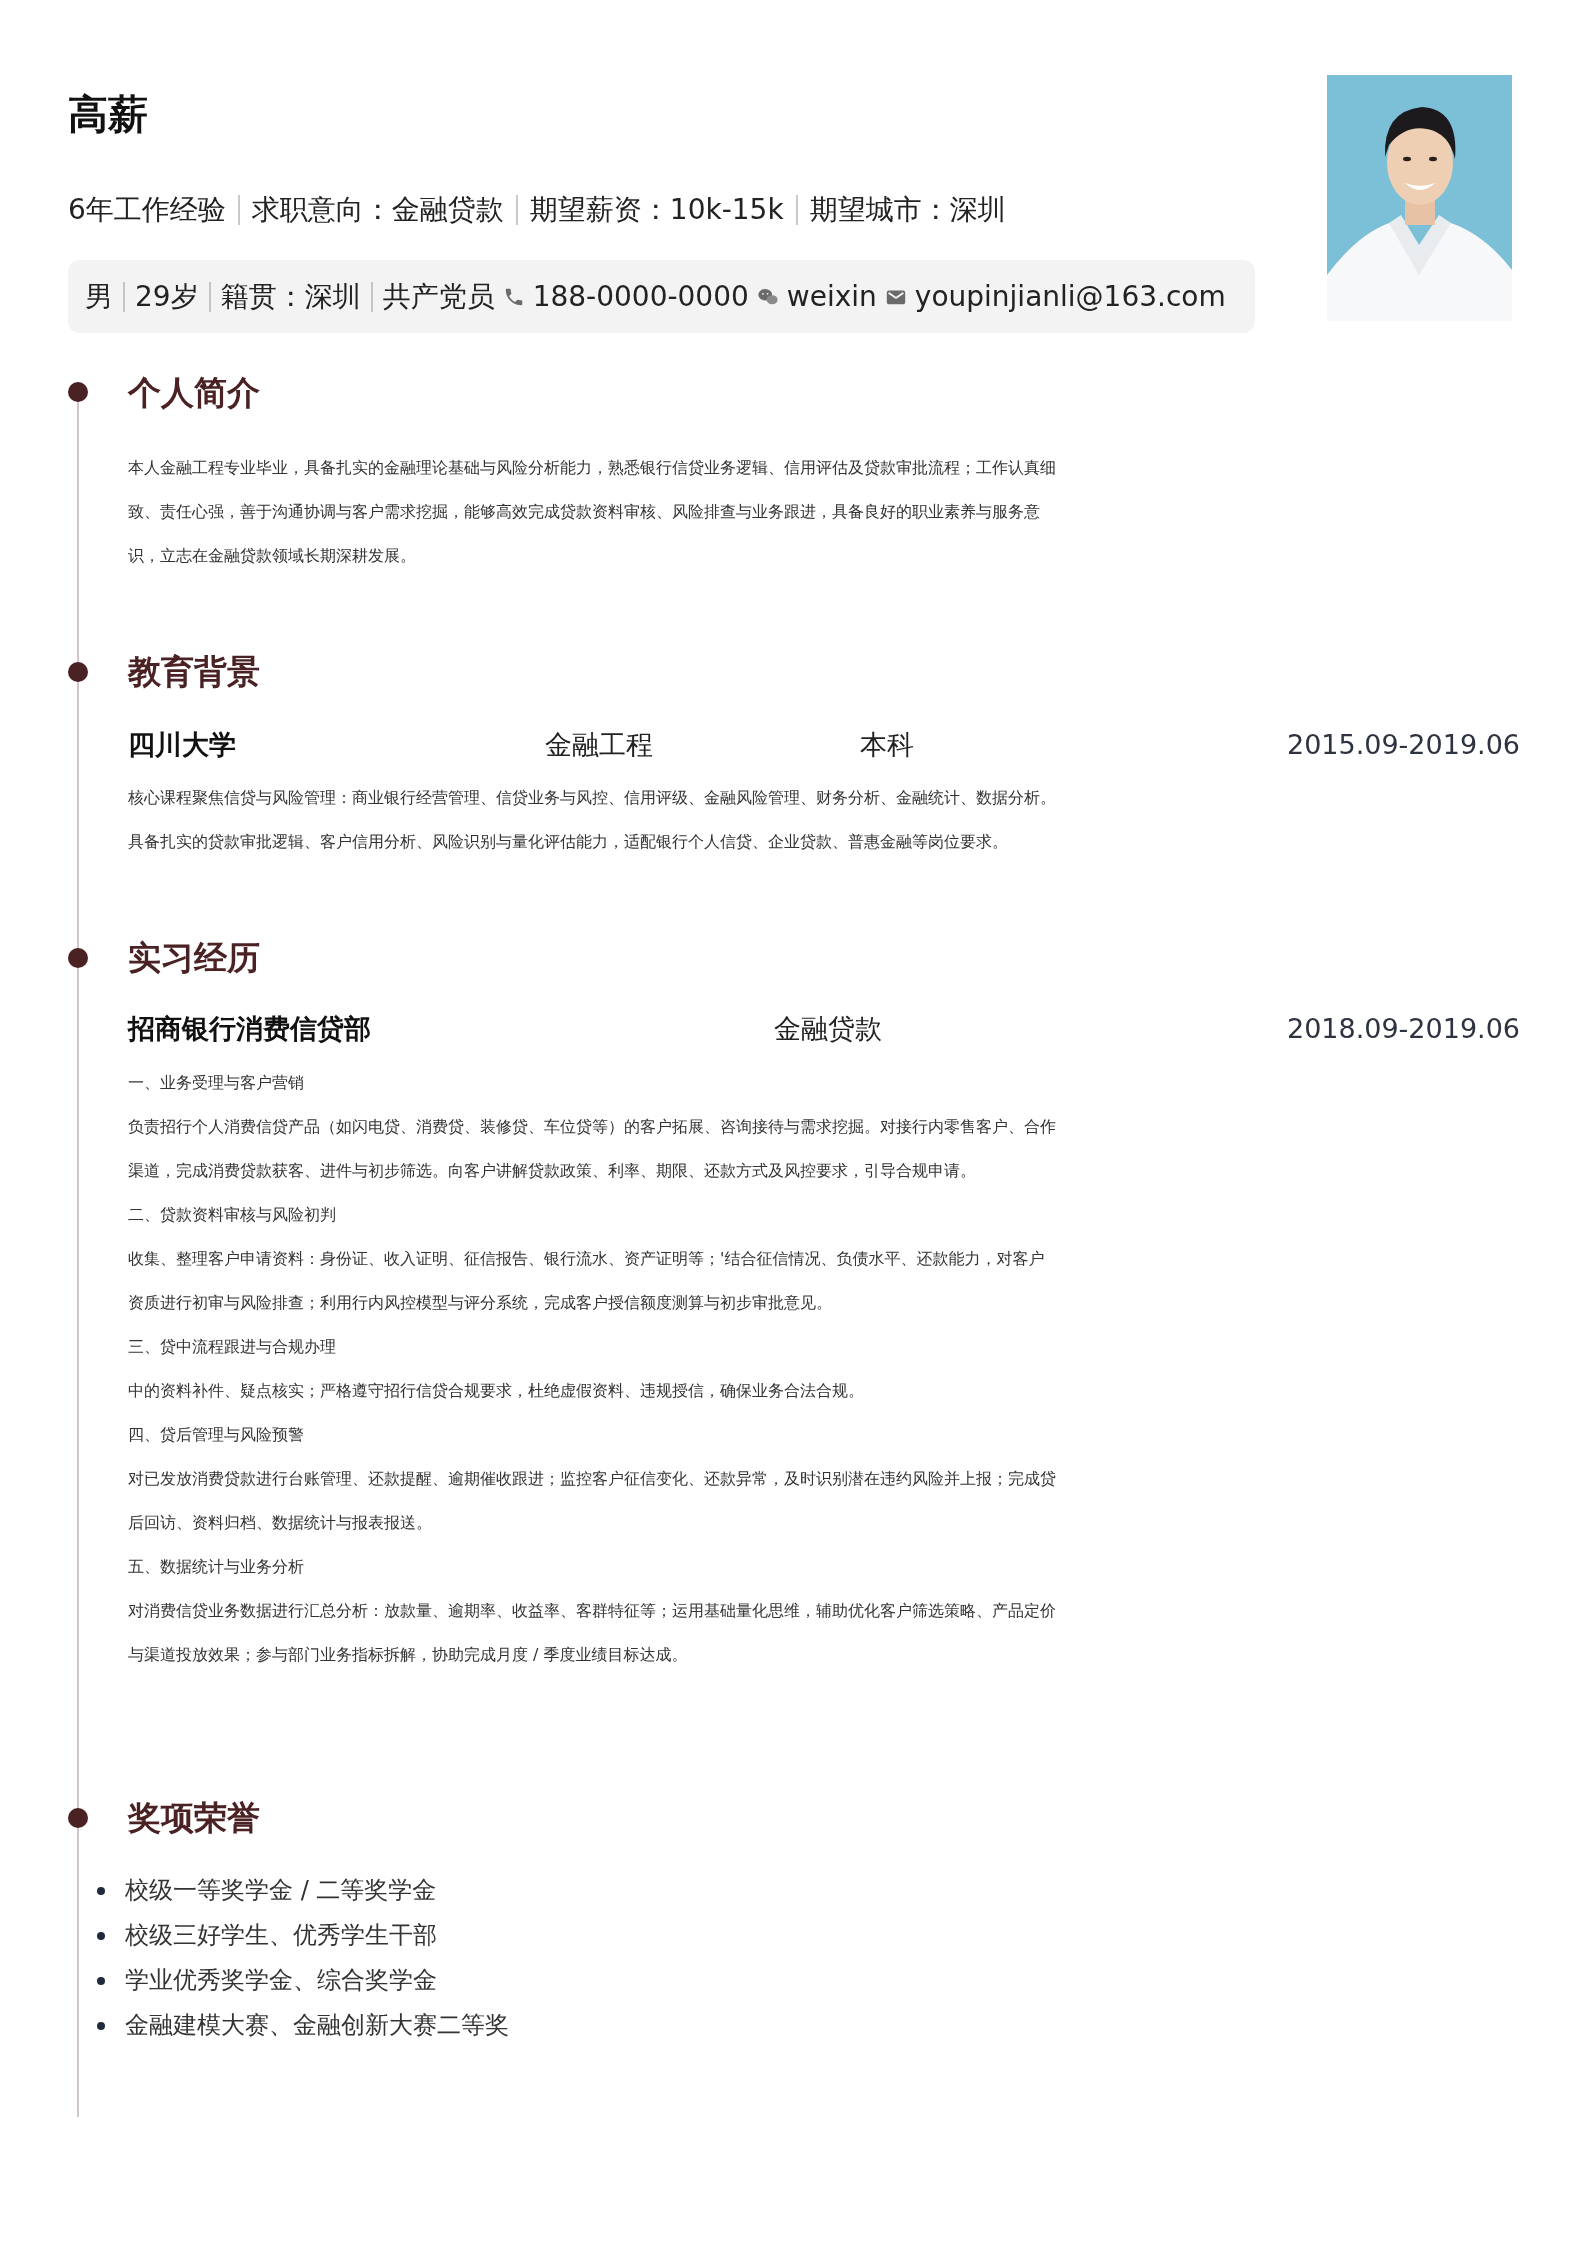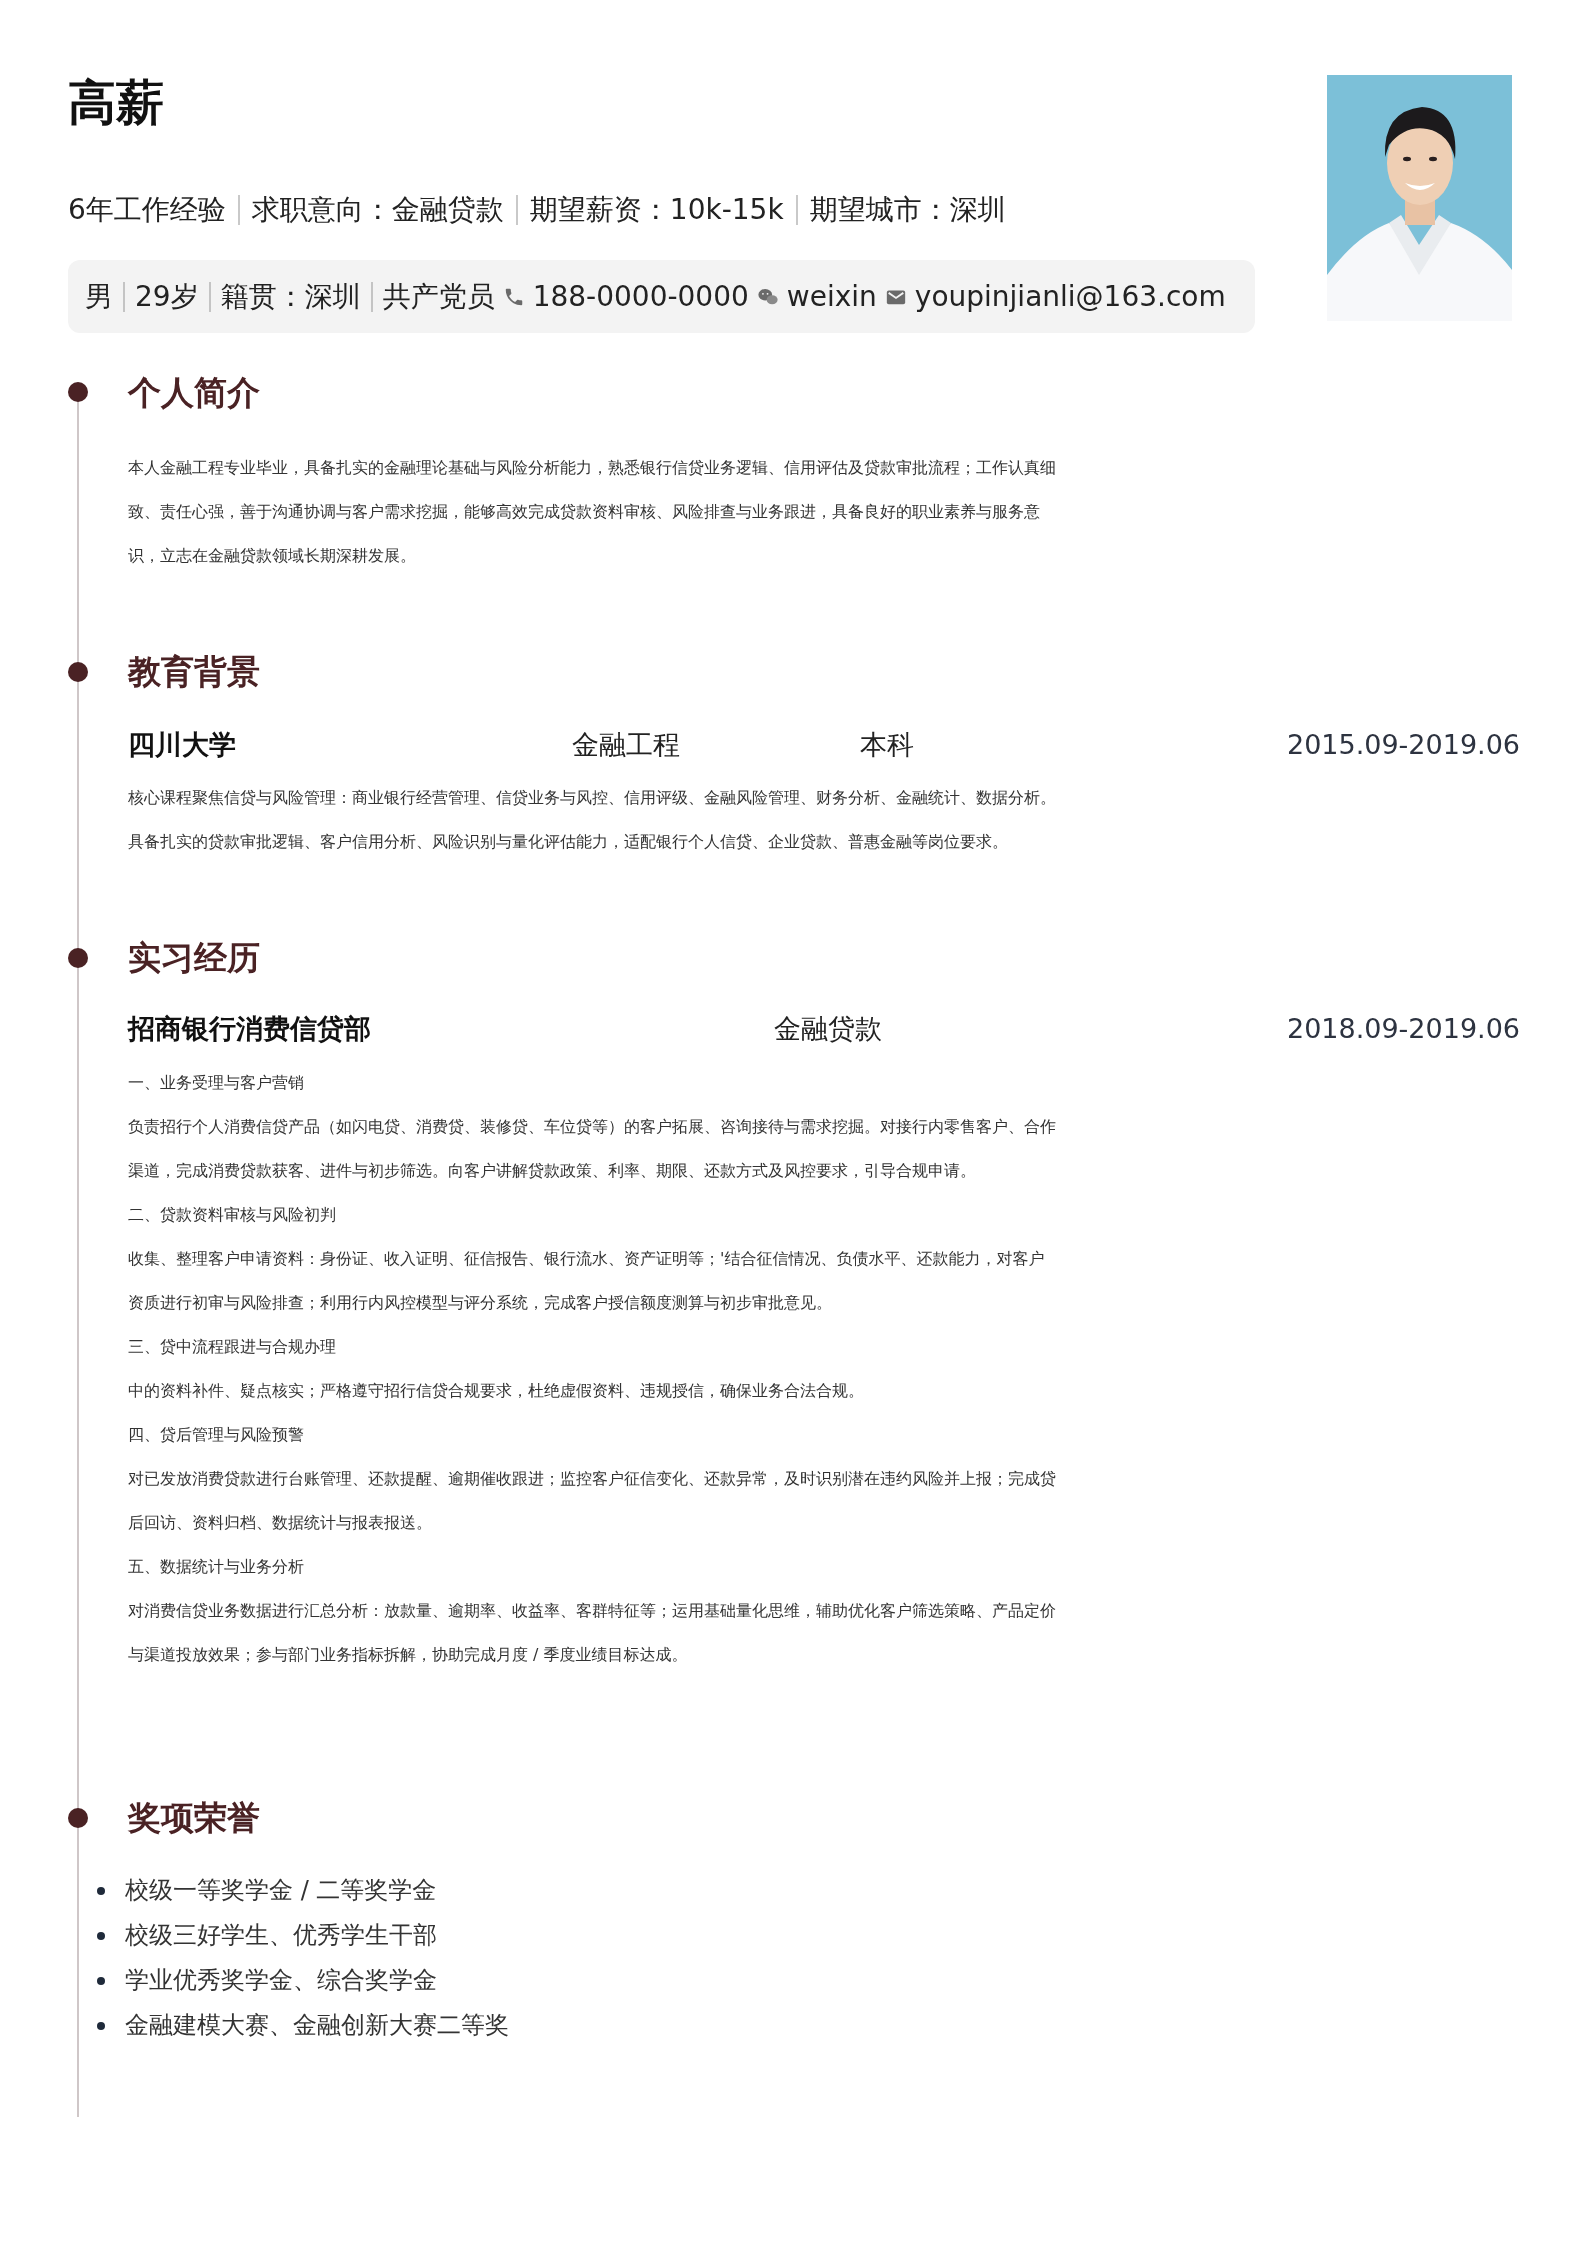--- a/index.html
+++ b/index.html
@@ -1,19 +1,19 @@
 <!DOCTYPE html>
 <html><head>
 <meta charset="utf-8">
 <style>
   html, body { margin:0; padding:0; background:#ffffff; }
   body { width:1588px; height:2246px; position:relative; overflow:hidden;
          font-family:"DejaVu Sans","Liberation Sans",sans-serif; color:#222; }
   .abs { position:absolute; }
-  .name { left:68px; top:70px; font-size:48px; font-weight:bold; color:#111; line-height:64px; }
+  .name { left:68px; top:82px; font-size:40px; font-weight:bold; color:#111; line-height:64px; }
   .meta { left:68px; top:190px; font-size:28px; color:#222; line-height:40px; white-space:nowrap; display:flex; align-items:center; }
   .sep { display:inline-block; width:2px; height:30px; background:#c9c9c9; margin:0 12px; }
   .infobox { left:68px; top:260px; width:1187px; height:73px; background:#f3f3f3; border-radius:12px;
              display:flex; align-items:center; padding-left:17px; box-sizing:border-box;
              font-size:28px; color:#222; white-space:nowrap; }
   .infobox .sep { height:30px; margin:0 10px; background:#c4c4c4; }
   .ico { display:inline-flex; width:26px; height:26px; align-items:center; justify-content:center; margin:0 6px 0 6px; }
   .ico svg { width:22px; height:22px; fill:#6a6a6a; }
   .photo { left:1327px; top:75px; width:185px; height:246px; overflow:hidden; background:#7cc0d8; }
   .timeline { left:77px; top:392px; width:2px; height:1725px; background:#cfc7c8; }
@@ -97,21 +97,21 @@
 <div class="abs para" style="top:446px;">
   <div>本人金融工程专业毕业，具备扎实的金融理论基础与风险分析能力，熟悉银行信贷业务逻辑、信用评估及贷款审批流程；工作认真细</div>
   <div>致、责任心强，善于沟通协调与客户需求挖掘，能够高效完成贷款资料审核、风险排查与业务跟进，具备良好的职业素养与服务意</div>
   <div>识，立志在金融贷款领域长期深耕发展。</div>
 </div>
 
 <div class="abs dot" style="left:68px; top:662px;"></div>
 <div class="abs sec-title" style="left:128px; top:650px;">教育背景</div>
 <div class="abs row" style="top:723px;">
   <span class="c1">四川大学</span>
-  <span class="c2" style="left:444px;">金融工程</span>
+  <span class="c2" style="left:417px;">金融工程</span>
   <span class="c3" style="left:732px;">本科</span>
   <span class="c4">2015.09-2019.06</span>
 </div>
 <div class="abs para" style="top:776px;">
   <div>核心课程聚焦信贷与风险管理：商业银行经营管理、信贷业务与风控、信用评级、金融风险管理、财务分析、金融统计、数据分析。</div>
   <div>具备扎实的贷款审批逻辑、客户信用分析、风险识别与量化评估能力，适配银行个人信贷、企业贷款、普惠金融等岗位要求。</div>
 </div>
 
 <div class="abs dot" style="left:68px; top:948px;"></div>
 <div class="abs sec-title" style="left:128px; top:936px;">实习经历</div>

